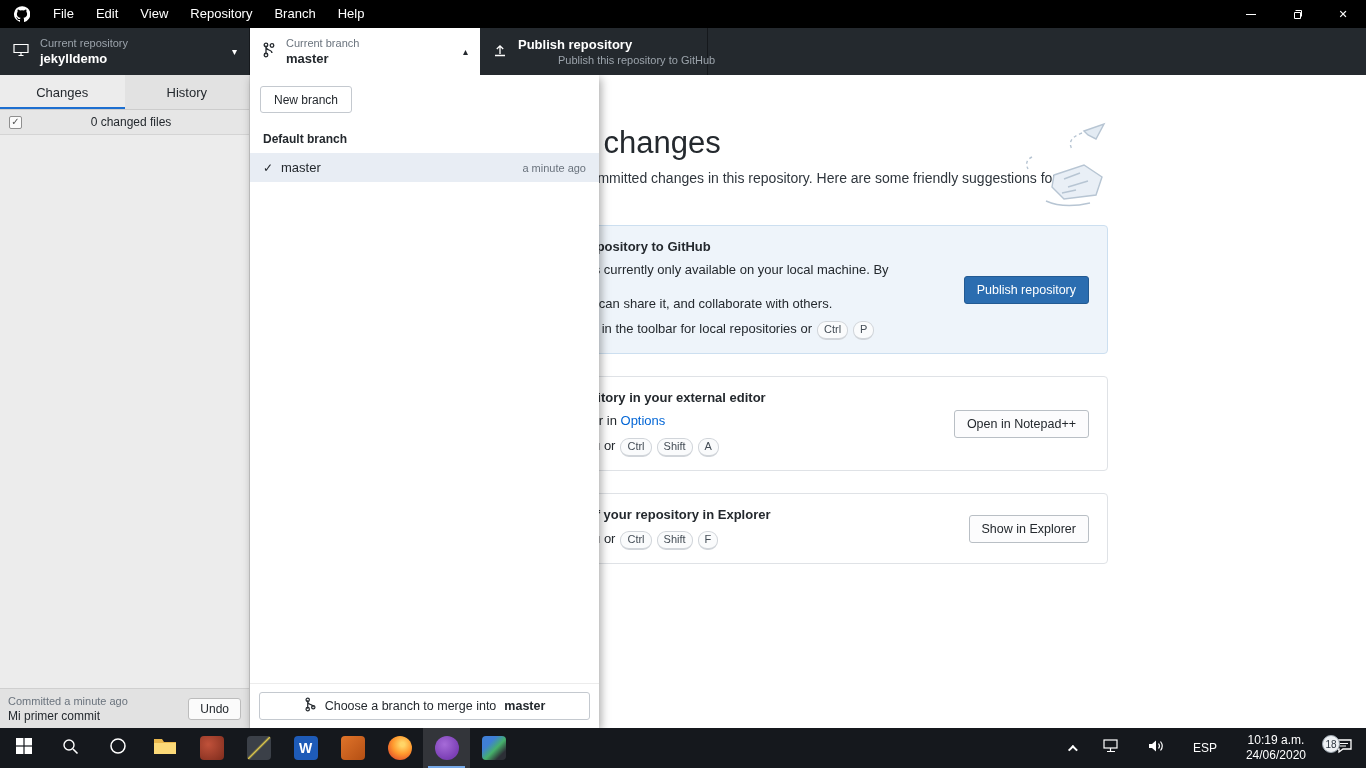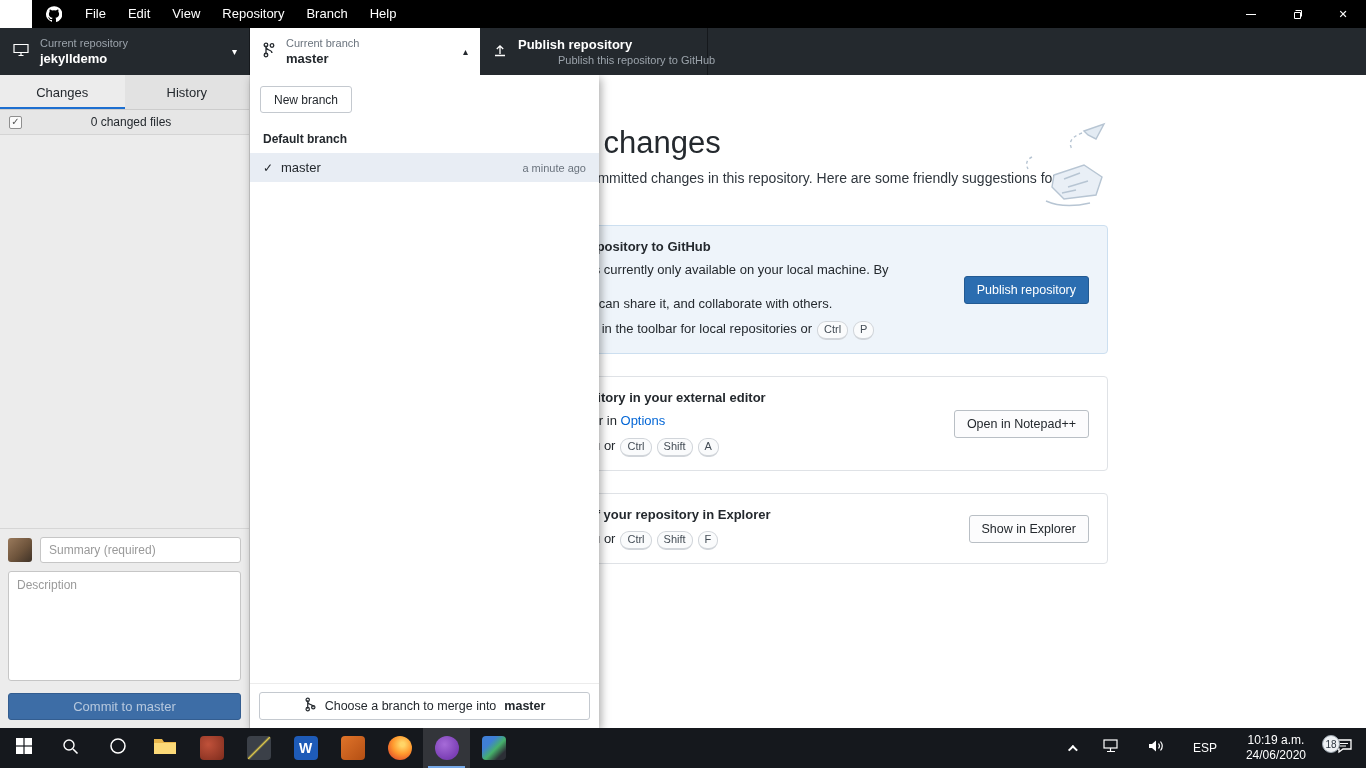--- a/index.html
+++ b/index.html
@@ -5,21 +5,21 @@
   * { box-sizing: border-box; margin: 0; padding: 0; }
   html,body { width:1366px; height:768px; }
   body {
     font-family: "Liberation Sans", sans-serif;
     position: relative; overflow: hidden; background: #fff;
     -webkit-font-smoothing: antialiased;
   }
 
   
   .titlebar { position:absolute; top:0; left:0; right:0; height:28px; background:#000;
-    display:flex; align-items:center; color:#fff; z-index:30;margin-left:32px; }
+    display:flex; align-items:center; color:#fff; z-index:30; }
   .logo { width:20px; height:20px; margin:0 10px 0 12px; display:flex; align-items:center; justify-content:center; }
   .menu-item { padding:0 11px; font-size:13px; line-height:28px; }
   .win-controls { margin-left:auto; display:flex; height:28px; }
   .win-btn { width:46px; height:28px; display:flex; align-items:center; justify-content:center; font-size:11px; color:#fff; }
   .min-glyph { display:inline-block; width:10px; border-bottom:1px solid #fff; }
 
   
   .toolbar { position:absolute; top:28px; left:0; right:0; height:47px; background:#24292e;
     display:flex; z-index:20; }
   .tb-seg { display:flex; align-items:center; padding:8px 12px; border-right:1px solid #15181c; color:#fff; }
@@ -269,27 +269,26 @@
 <div class="sidebar">
   <div class="tabs">
     <div class="tab active">Changes</div>
     <div class="tab">History</div>
   </div>
   <div class="changed-row">
     <span class="checkbox">✓</span>
     <span class="changed-label">0 changed files</span>
   </div>
   <div class="side-spacer"></div>
-  <div class="commit-form">
-    <div class="summary-row">
-      <span class="avatar"></span>
-      <input class="summary-input" placeholder="Summary (required)" style="">
-    </div>
-    <textarea class="desc-textarea" placeholder="Description" style=""></textarea>
-    <button class="commit-btn">Commit to master</button>
+  <div class="last-commit">
+    <span class="lc-lines">
+      <div class="lc-status">Committed a minute ago</div>
+      <div class="lc-message">Mi primer commit</div>
+    </span>
+    <button class="undo-btn">Undo</button>
   </div>
 </div>
 
 <div class="popover">
   <div class="pop-header">
     <button class="new-branch-btn">New branch</button>
   </div>
   <div class="pop-section">Default branch</div>
   <div class="branch-row">
     <span class="branch-check">✓</span>

